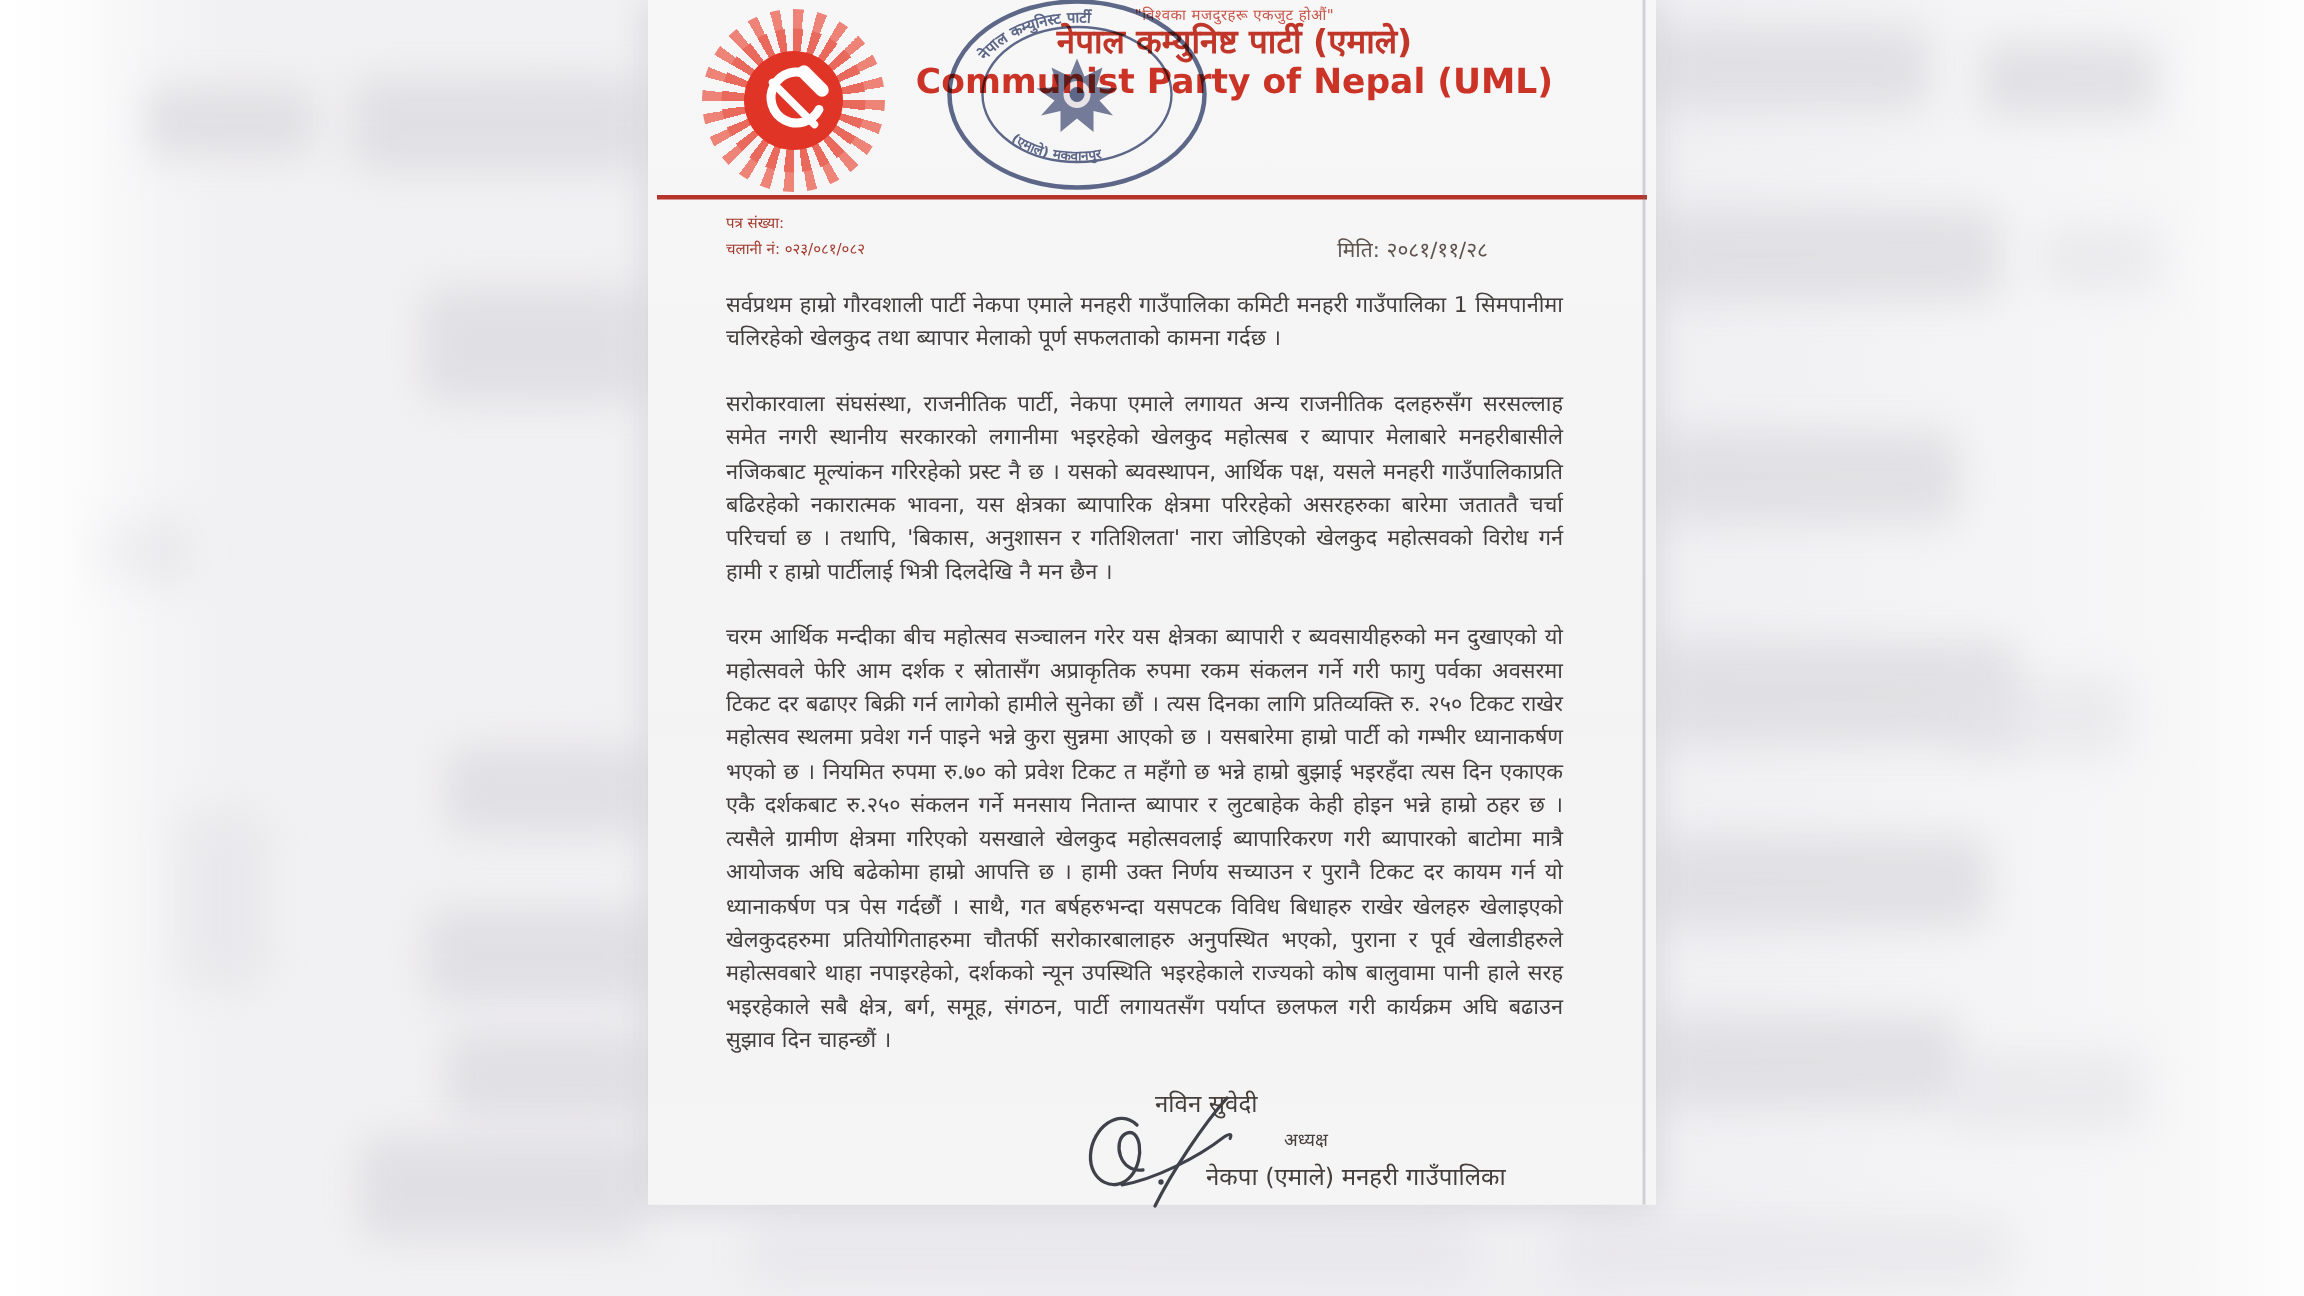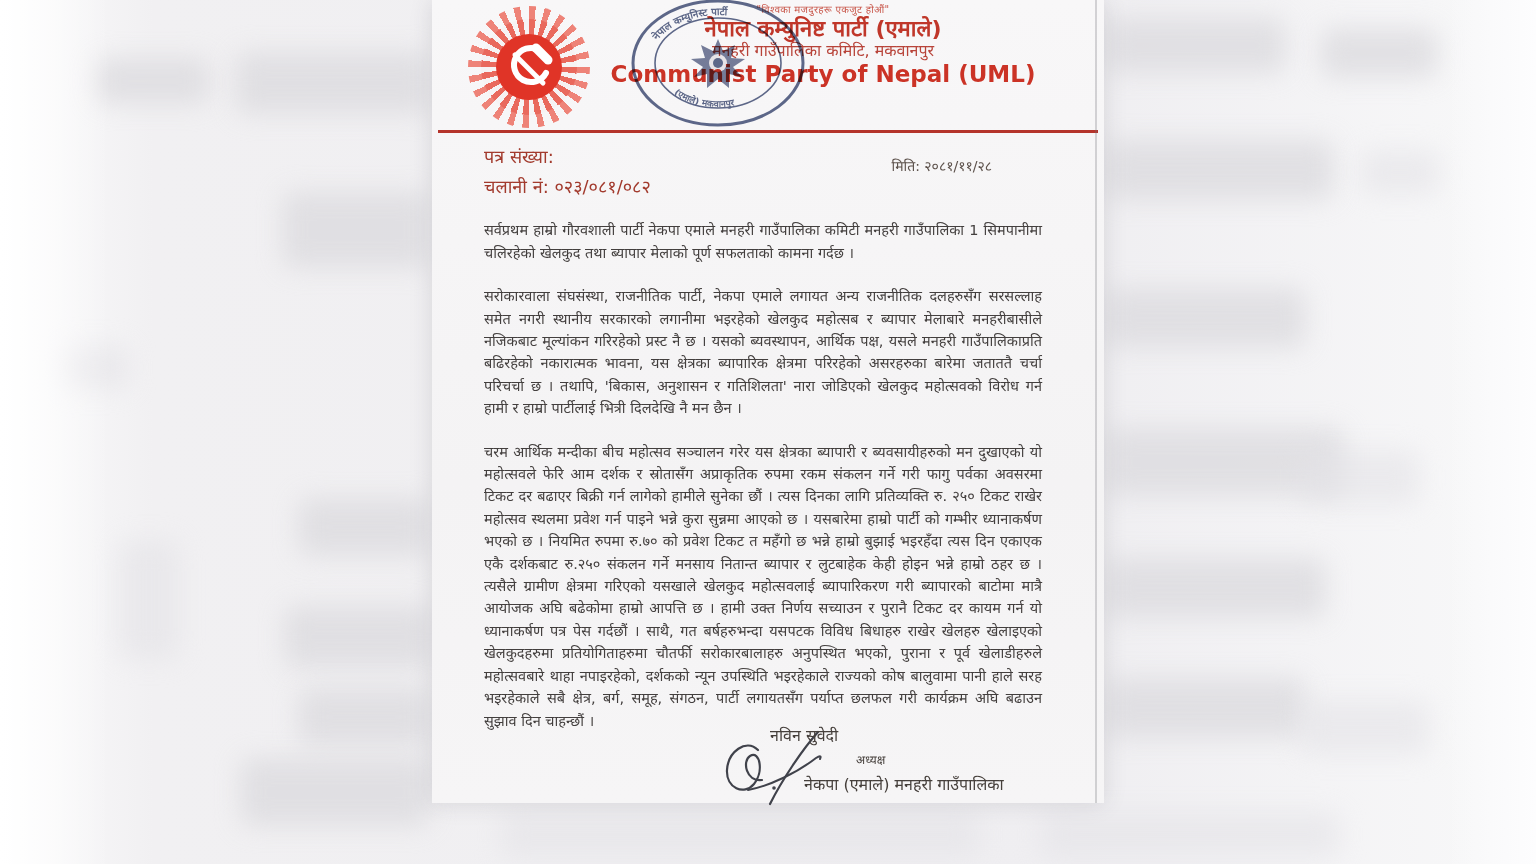--- a/index.html
+++ b/index.html
@@ -41,21 +41,21 @@
   .committee-en { font-size: 14px; font-weight: 600; color: #c9584e; line-height: 1.25; }
 
   .stamp { position: absolute; left: 196px; top: -3px; width: 180px; height: 134px;
            opacity: .78; mix-blend-mode: multiply; }
 
   .rule { margin: 3px 6px 0 6px; height: 3px; background: #b5342b; }
 
   
   .meta { display: flex; justify-content: space-between; align-items: flex-start;
           padding: 9px 112px 0 52px; }
-  .meta-left { font-size: 18px; color: #a23a2d; line-height: 1.65; }
+  .meta-left { font-size: 10px; color: #a23a2d; line-height: 1.65; }
   .meta-date { font-size: 14px; color: #5d524c; padding-top: 14px; }
 
   
   .title-wrap { text-align: center; margin-top: 12px; }
   .title { display: inline-block; font-size: 20px; font-weight: bold; color: #403b39;
            border-bottom: 2px solid #4a4543; padding: 0 4px 2px 4px; }
 
   
   .content { padding: 18px 62px 0 52px; }
   .content p { font-size: 14.5px; line-height: 22.4px; text-align: justify;
@@ -109,21 +109,20 @@
             <path d="M36 9 A 17 17 0 1 0 43 32" fill="none" stroke="#ffffff" stroke-width="6" stroke-linecap="round"></path>
             <path d="M12 14 L 40 42" stroke="#ffffff" stroke-width="5" stroke-linecap="round"></path>
             <path d="M33 7 L 45 19" stroke="#ffffff" stroke-width="9" stroke-linecap="round"></path>
           </svg>
         </div>
       </div>
 
       <div class="head-text">
         <div class="slogan">"विश्वका मजदुरहरू एकजुट होऔं"</div>
         <div class="party-np">नेपाल कम्युनिष्ट पार्टी (एमाले)</div>
-        <div class="committee-np">मनहरी गाउँपालिका कमिटि, मकवानपुर</div>
         <div class="party-en">Communist Party of Nepal (UML)</div>
       </div>
 
       <div class="stamp">
         <svg width="180" height="134" viewBox="0 0 180 134">
           <defs>
             <path id="arcTop" d="M 20,68 A 70,50 0 0 1 160,68"></path>
             <path id="arcBot" d="M 28,66 A 62,44 0 0 0 152,66"></path>
           </defs>
           <ellipse cx="90" cy="66" rx="85" ry="62" fill="none" stroke="#32406b" stroke-width="3"></ellipse>

